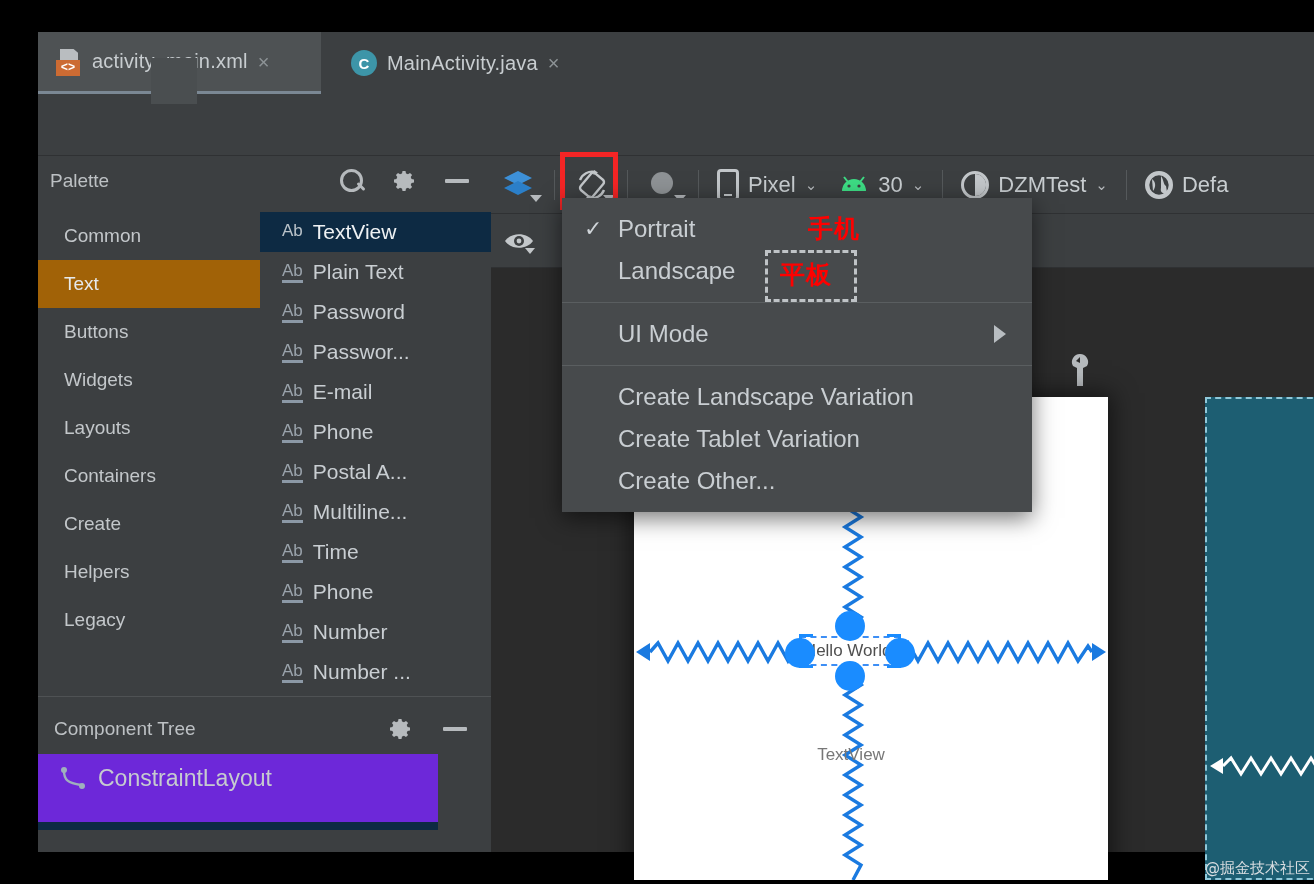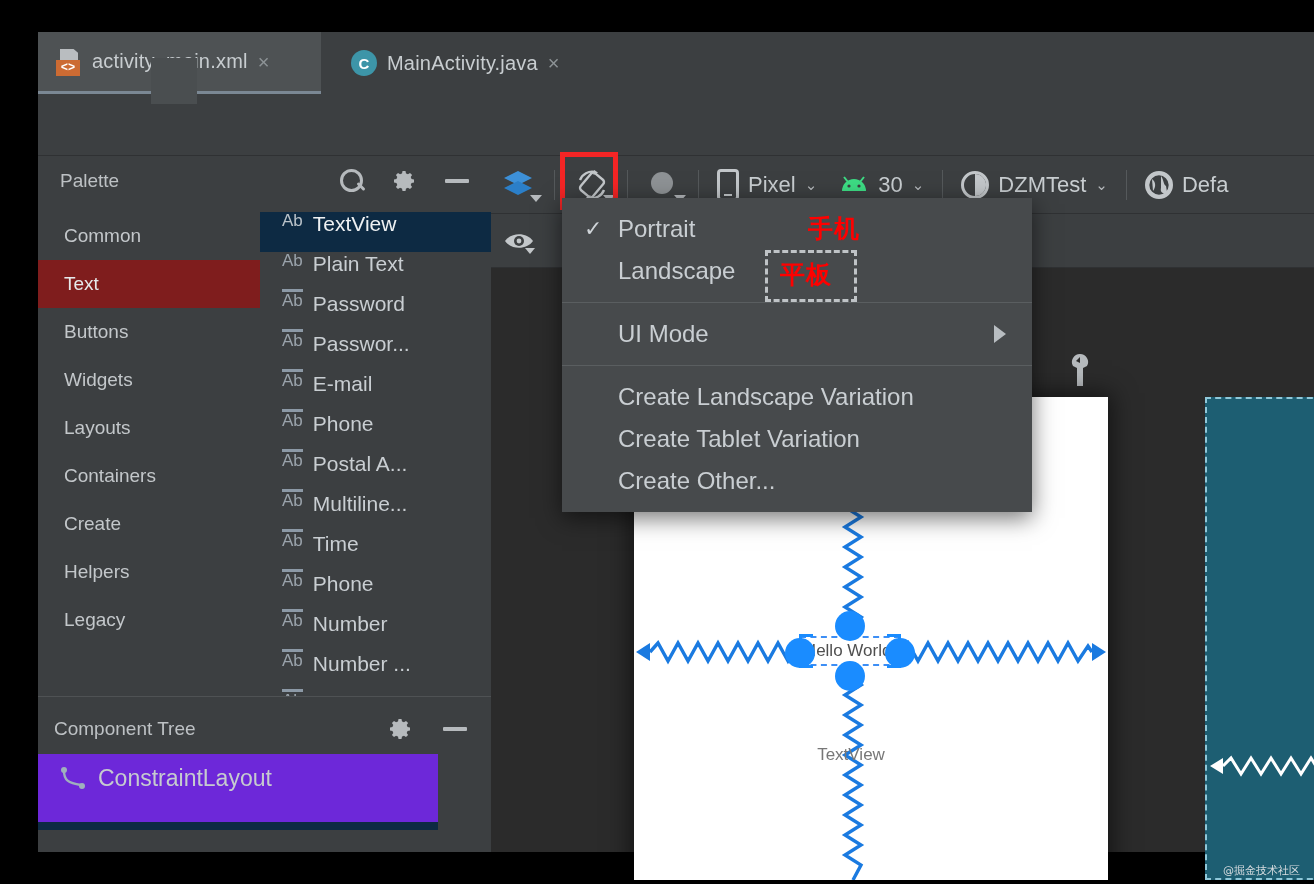--- a/index.html
+++ b/index.html
@@ -54,21 +54,21 @@
   .subbar {
     position: absolute; left: 0; top: 62px; width: 100%; height: 62px;
     background: #3c3f41; border-bottom: 1px solid #2f3133;
   }
 
   
   .palette-head {
     position: absolute; left: 0; top: 124px; width: 453px; height: 50px;
     background: #3c3f41; display: flex; align-items: center;
   }
-  .palette-title { font-size: 19px; color: #bdc1c4; margin-left: 22px; }
+  .palette-title { font-size: 19px; color: #bdc1c4; margin-left: 12px; }
   .ph-icons { margin-left: auto; display: flex; align-items: center; gap: 28px; padding-right: 22px; }
 
   .ic { display: inline-block; }
   .ic-search { width: 26px; height: 26px; position: relative; }
   .ic-search::before {
     content:""; position:absolute; left:1px; top:1px; width:17px; height:17px;
     border:3px solid #b6babd; border-radius:50%;
   }
   .ic-search::after {
     content:""; position:absolute; left:17px; top:17px; width:10px; height:3px;
@@ -77,27 +77,27 @@
   .ic-gear { width: 24px; height: 24px; position: relative; color:#b6babd; font-size:26px; line-height:24px; text-align:center;}
   .ic-minus { width: 24px; height: 4px; background: #b6babd; border-radius: 1px; }
 
   
   .palette-cats {
     position: absolute; left: 0; top: 174px; width: 222px; bottom: 148px;
     background: #3c3f41; padding-top: 6px;
   }
   .cat { height: 48px; display: flex; align-items: center; padding-left: 26px;
          font-size: 19px; color: #c3c7ca; }
-  .cat.sel { background: #7f1d1d; color: #e6e9eb; }
+  .cat.sel { background: #a16207; color: #e6e9eb; }
 
   .palette-items {
     position: absolute; left: 222px; top: 174px; width: 231px; bottom: 148px;
     background: #3c3f41; padding-top: 6px; overflow: hidden;
   }
-  .pitem { height: 40px; display: flex; gap: 10px; padding-left: 22px; }
+  .pitem { height: 40px; display: flex; align-items: center; gap: 10px; padding-left: 22px; }
   .pitem.sel { background: #0d2a43; }
   .ab {
     font-size: 17px; color: #9aa3ab; font-family: "Liberation Sans", sans-serif;
     border-bottom: 3px solid #8c99a6; padding-bottom: 1px; line-height: 1;
     flex: 0 0 auto;
   }
   .pitem.sel .ab { border-bottom-color: transparent; color:#b9c2c9; }
   .plabel { font-size: 21px; color: #c9ced2; white-space: nowrap; }
   .pitem.sel .plabel { color: #eef1f3; }
 
@@ -232,21 +232,21 @@
   .anno {
     position: absolute; color: #ff0000; font-size: 25px; z-index: 70;
     font-family: "DejaVu Sans", sans-serif; font-weight: bold; letter-spacing: 1px;
   }
   .anno-box {
     position: absolute; border: 3px dashed #bfc3c6; z-index: 65;
   }
 
   
   .watermark {
-    position: absolute; right: 14px; bottom: 6px; color: #d8dde0; font-size: 11px;
+    position: absolute; right: 4px; bottom: 6px; color: #d8dde0; font-size: 15px;
     font-family: "DejaVu Sans", sans-serif; z-index: 80;
   }
 </style>
 </head>
 <body>
 
 <div id="root">
   <div class="ide">
 
     <div class="tabbar">

